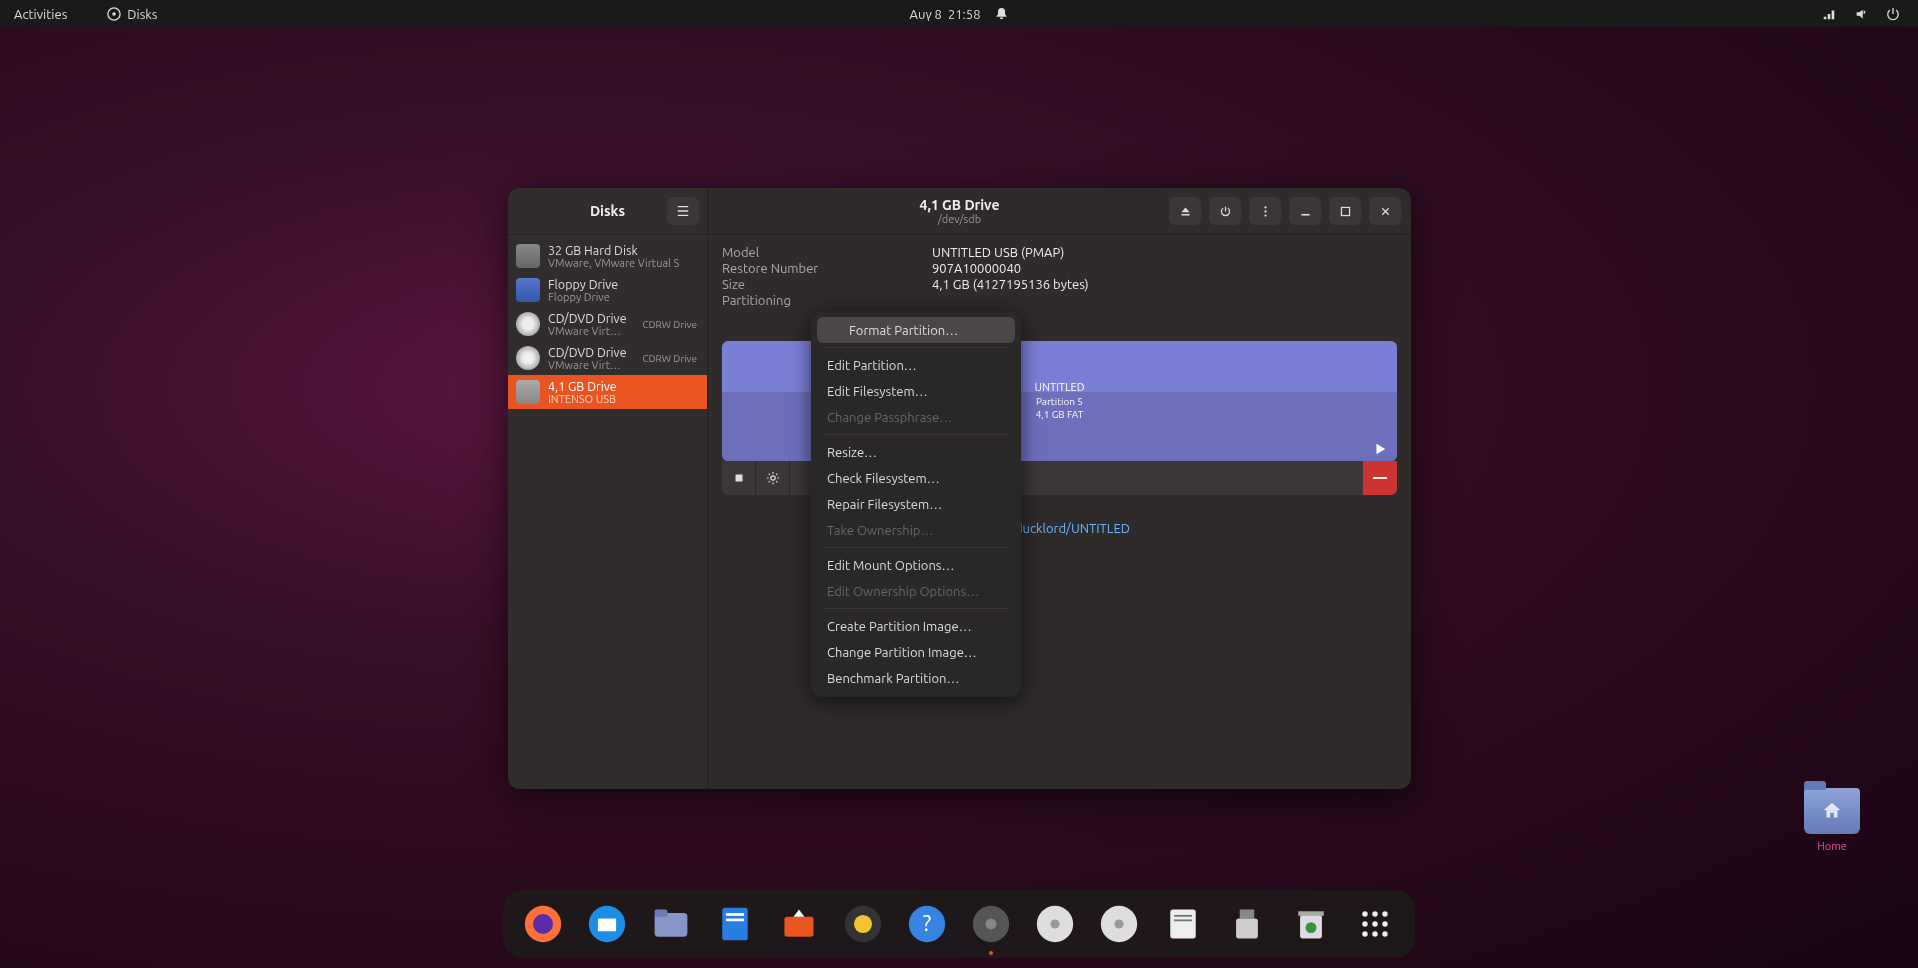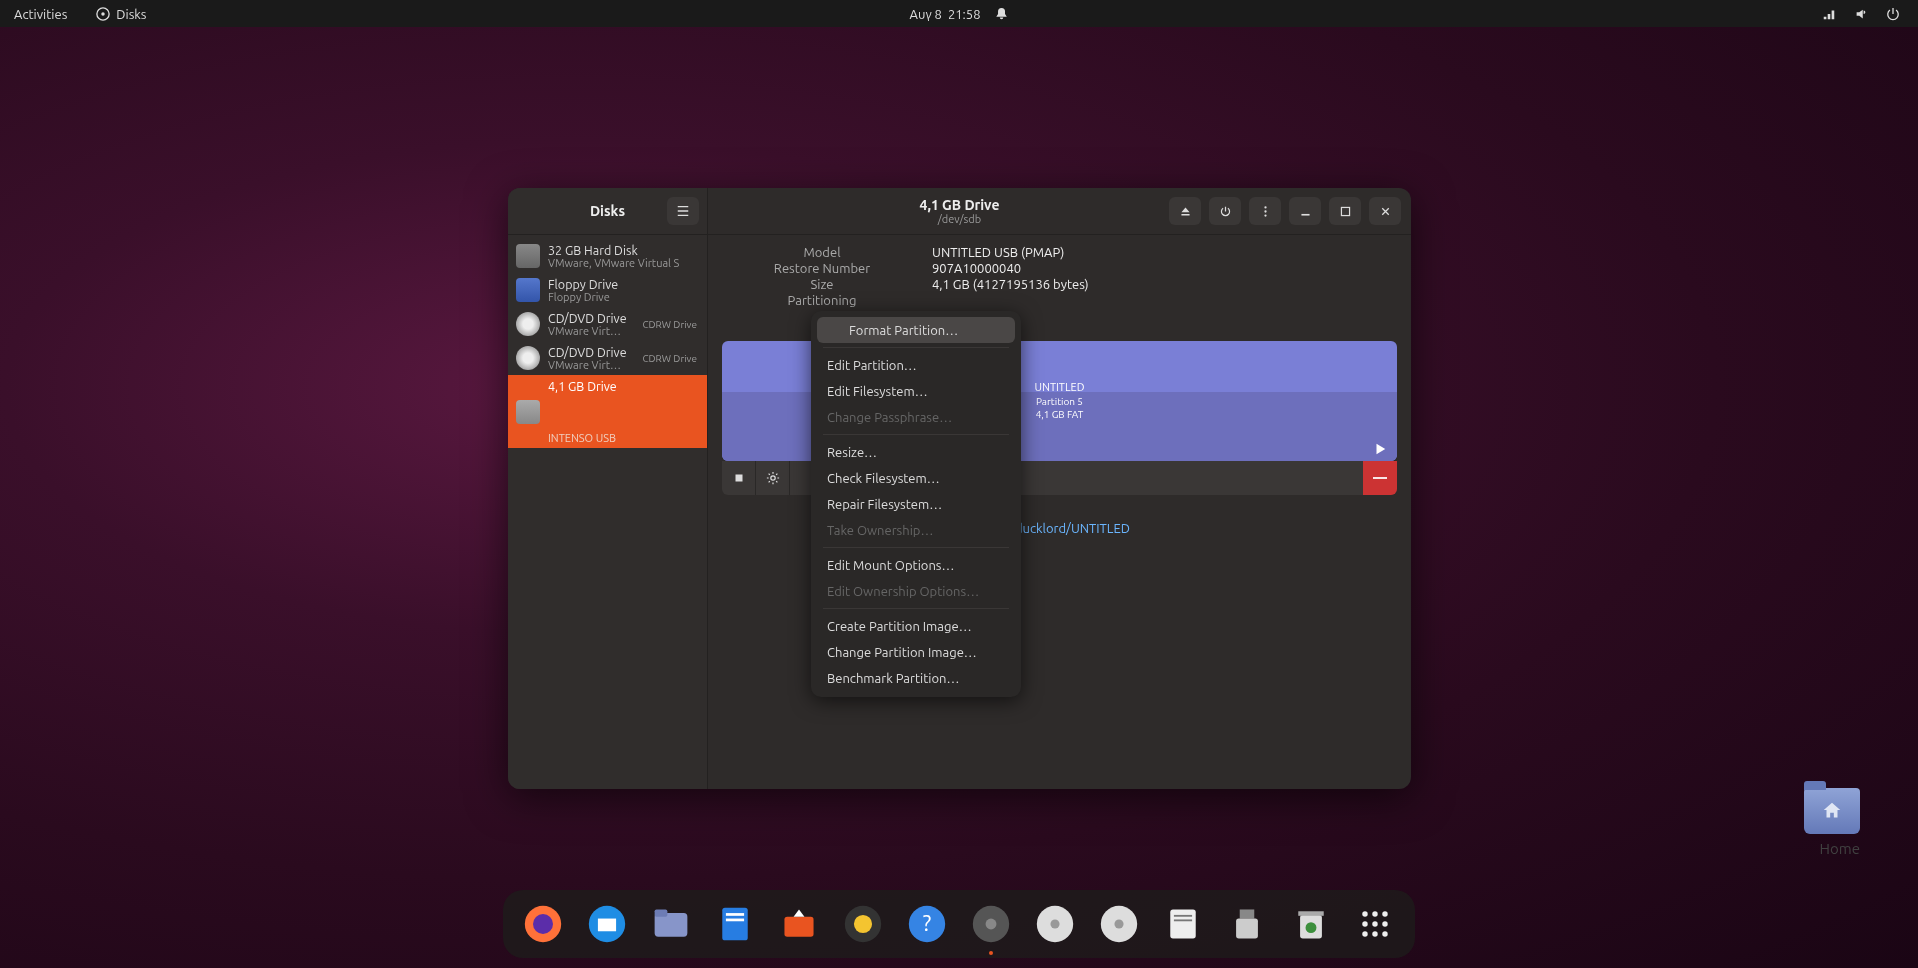--- a/index.html
+++ b/index.html
@@ -4,21 +4,21 @@
 <style>
 * { margin: 0; padding: 0; box-sizing: border-box; font-family: Ubuntu, "Segoe UI", sans-serif; }
 body { width: 1918px; height: 968px; background: radial-gradient(ellipse at 30% 40%, #5a1840 0%, #3a0f2a 30%, #2a0a1e 60%, #1a0514 100%); overflow: hidden; position: relative; }
 
 
 .shape1 { position:absolute; left:1120px; top:280px; width:280px; height:380px; background:#e9633e; transform:skewX(-35deg); clip-path:polygon(20% 0, 55% 0, 100% 100%, 60% 100%); opacity:.9; }
 .shape2 { position:absolute; left:1080px; top:340px; width:120px; height:260px; background:#e9633e; clip-path:polygon(40% 0, 60% 0, 100% 100%, 60% 100%); opacity:.7; }
 
 
 .topbar { position:absolute; top:0; left:0; right:0; height:27px; background:#1a1a1a; color:#ddd; display:flex; align-items:center; font-size:13px; z-index:10; }
-.topbar .left { display:flex; align-items:center; padding-left:14px; gap:29px; }
+.topbar .left { display:flex; align-items:center; padding-left:14px; gap:40px; }
 .topbar .app-ind { display:flex; align-items:center; gap:6px; }
 .topbar .center { position:absolute; left:50%; transform:translateX(-50%); display:flex; align-items:center; gap:14px; }
 .topbar .right { margin-left:auto; padding-right:18px; display:flex; gap:18px; align-items:center; }
 .topbar svg { width:14px; height:14px; fill:#ddd; }
 
 
 .window { position:absolute; left:508px; top:188px; width:903px; height:601px; background:#2e2b2a; border-radius:12px; box-shadow:0 8px 40px rgba(0,0,0,.6); display:flex; overflow:visible; }
 .sidebar { width:200px; background:#302d2c; border-right:1px solid #232120; border-radius:12px 0 0 12px; }
 .sidebar-header { height:47px; display:flex; align-items:center; justify-content:center; border-bottom:1px solid #232120; position:relative; }
 .sidebar-title { color:#eee; font-weight:600; font-size:14px; }
@@ -29,35 +29,35 @@
 .disk-item { display:flex; align-items:center; gap:8px; padding:4px 8px; color:#ddd; cursor:pointer; }
 .disk-item.selected { background:#e95420; color:#fff; }
 .disk-icon { width:24px; height:24px; border-radius:4px; display:flex; align-items:center; justify-content:center; }
 .disk-icon.hdd { background:linear-gradient(#888,#666); }
 .disk-icon.floppy { background:linear-gradient(#5577cc,#3355aa); }
 .disk-icon.cd { background:radial-gradient(circle,#eee 30%,#aaa 70%); border-radius:50%; }
 .disk-icon.usb { background:linear-gradient(#aaa,#888); }
 .disk-text { display:flex; flex-direction:column; overflow:hidden; white-space:nowrap; }
 .disk-name { font-size:12.5px; }
 .disk-sub { font-size:11px; color:#999; }
-.disk-item.selected .disk-sub { color:#f0d0c0;margin-top:39px; }
+.disk-item.selected .disk-sub { color:#f0d0c0; }
 .cd-label { font-size:10px; color:#999; margin-left:auto; padding-right:2px; }
 
 .content { flex:1; display:flex; flex-direction:column; }
 .content-header { height:47px; border-bottom:1px solid #232120; display:flex; align-items:center; padding:0 10px; }
 .header-title-block { position:absolute; left:50%; transform:translateX(-50%); text-align:center; }
 .header-title { color:#eee; font-size:14px; font-weight:600; }
 .header-sub { color:#999; font-size:11px; }
 .header-buttons { margin-left:auto; display:flex; gap:8px; }
 .hbtn { width:32px; height:28px; background:#3a3736; border-radius:6px; display:flex; align-items:center; justify-content:center; cursor:pointer; }
 .hbtn svg { width:13px; height:13px; fill:#ddd; }
 
 .details { padding:10px 14px 4px; color:#ddd; }
 .details-row { display:flex; gap:10px; font-size:13px; margin-bottom:2px; }
-.details-row .label { width:200px; text-align:center; color:#aaa; }
+.details-row .label { width:200px; text-align:left; color:#aaa; }
 .details-row .value { color:#eee; }
 .section-label { display:inline-block; margin-top:8px; margin-bottom:6px; font-size:13px; color:#aaa; text-align:right; width:200px; }
 
 .volume-viz { margin:0 14px; height:120px; border-radius:6px; overflow:hidden; position:relative; background:#7a7fd6; }
 .vol-fill { position:absolute; top:51px; left:0; right:0; bottom:0; background:#6d6fbc; }
 .vol-label { position:absolute; left:50%; top:50%; transform:translate(-50%,-50%); text-align:center; color:#fff; font-size:11px; line-height:1.35; }
 .play-icon { position:absolute; right:10px; bottom:6px; width:14px; height:14px; }
 .play-icon svg { fill:#fff; }
 
 .vol-toolbar { margin:0 14px; height:34px; background:#3a3736; border-radius:0 0 6px 6px; display:flex; align-items:center; }
@@ -78,21 +78,21 @@
 .menu-item.disabled { color:#666; cursor:default; }
 .menu-sep { height:1px; background:#3a3736; margin:4px 6px; }
 
 
 .dock { position:absolute; bottom:10px; left:50%; transform:translateX(-50%); height:68px; background:rgba(30,28,27,.78); border-radius:20px; display:flex; align-items:center; padding:0 18px; gap:20px; }
 .dock-item { width:44px; height:44px; border-radius:10px; display:flex; align-items:center; justify-content:center; position:relative; }
 .dock-item.active::after { content:""; position:absolute; bottom:-9px; left:50%; transform:translateX(-50%); width:4px; height:4px; background:#e95420; border-radius:50%; }
 .dock-item svg { width:40px; height:40px; }
 
 
-.desktop-icon { position:absolute; right:58px; top:788px; text-align:right; color:#404040; font-size:15px; }
+.desktop-icon { position:absolute; right:58px; top:788px; text-align:center; color:#ec4899; font-size:11px; }
 .desktop-icon .folder { width:56px; height:46px; background:linear-gradient(#8fa3d6,#6479b8); border-radius:4px 4px 6px 6px; margin:0 auto 6px; position:relative; display:flex; align-items:center; justify-content:center; }
 .desktop-icon .folder::before { content:""; position:absolute; top:-7px; left:0; width:22px; height:9px; background:#6479b8; border-radius:3px 3px 0 0; }
 .desktop-icon .folder svg { width:22px; height:22px; fill:#e0e6f4; }
 </style>
 </head>
 <body>
 
 <div class="shape1"></div>
 <div class="shape2"></div>
 

